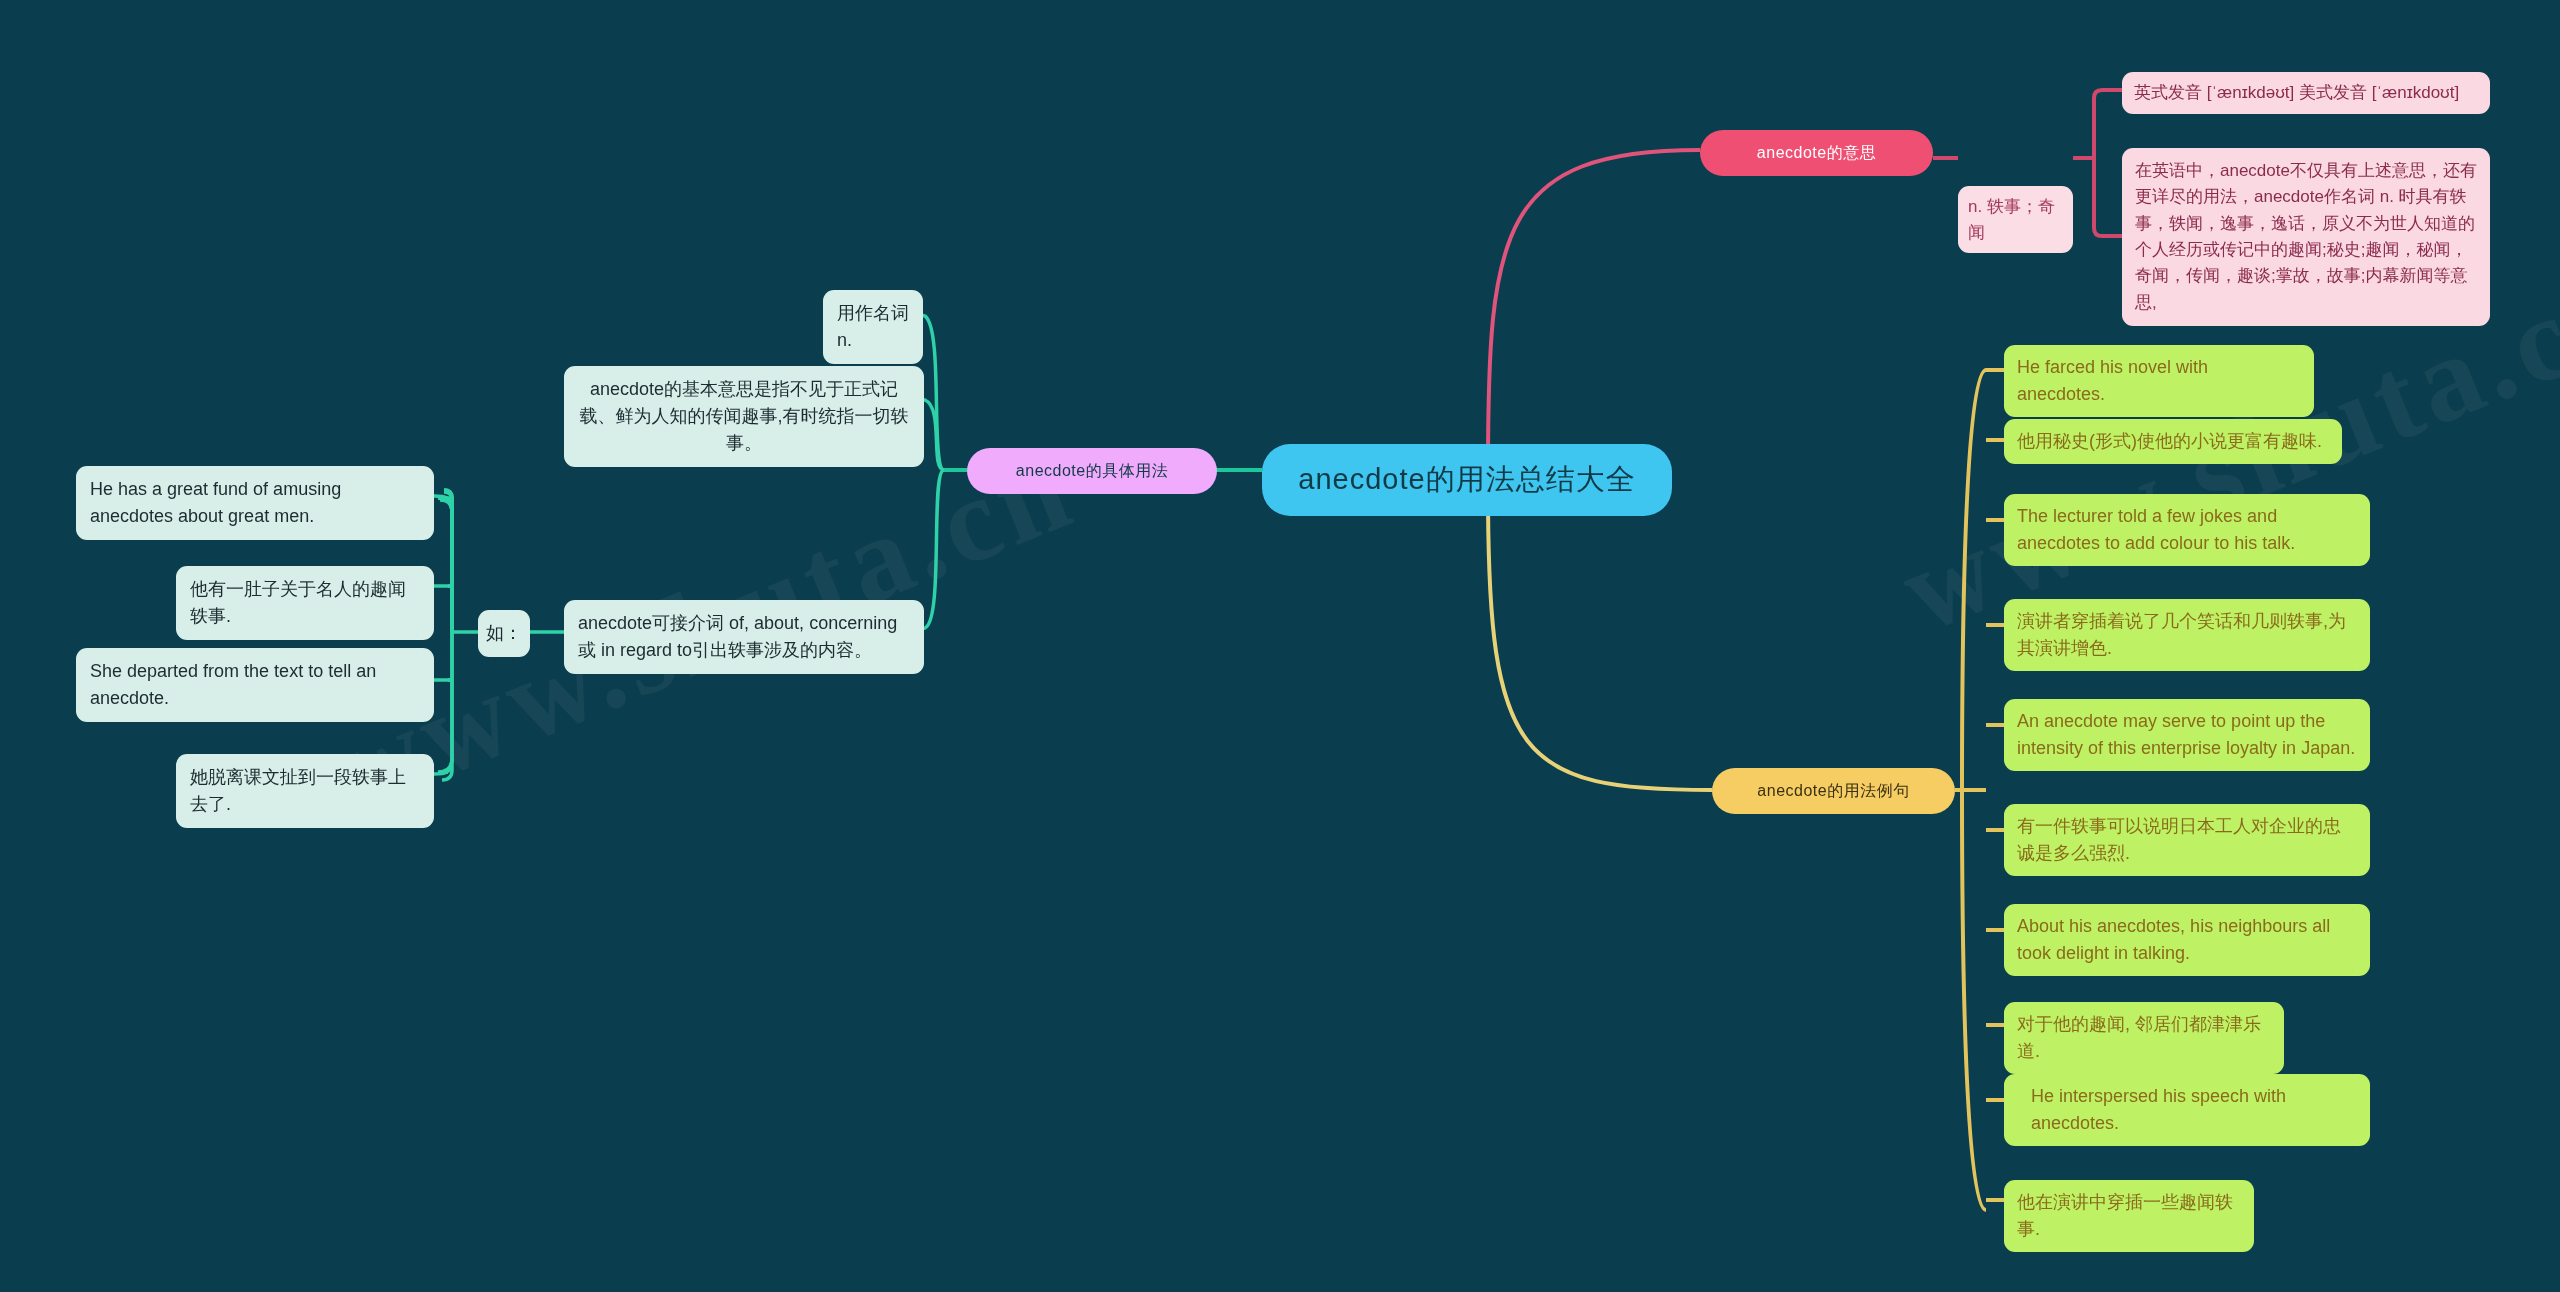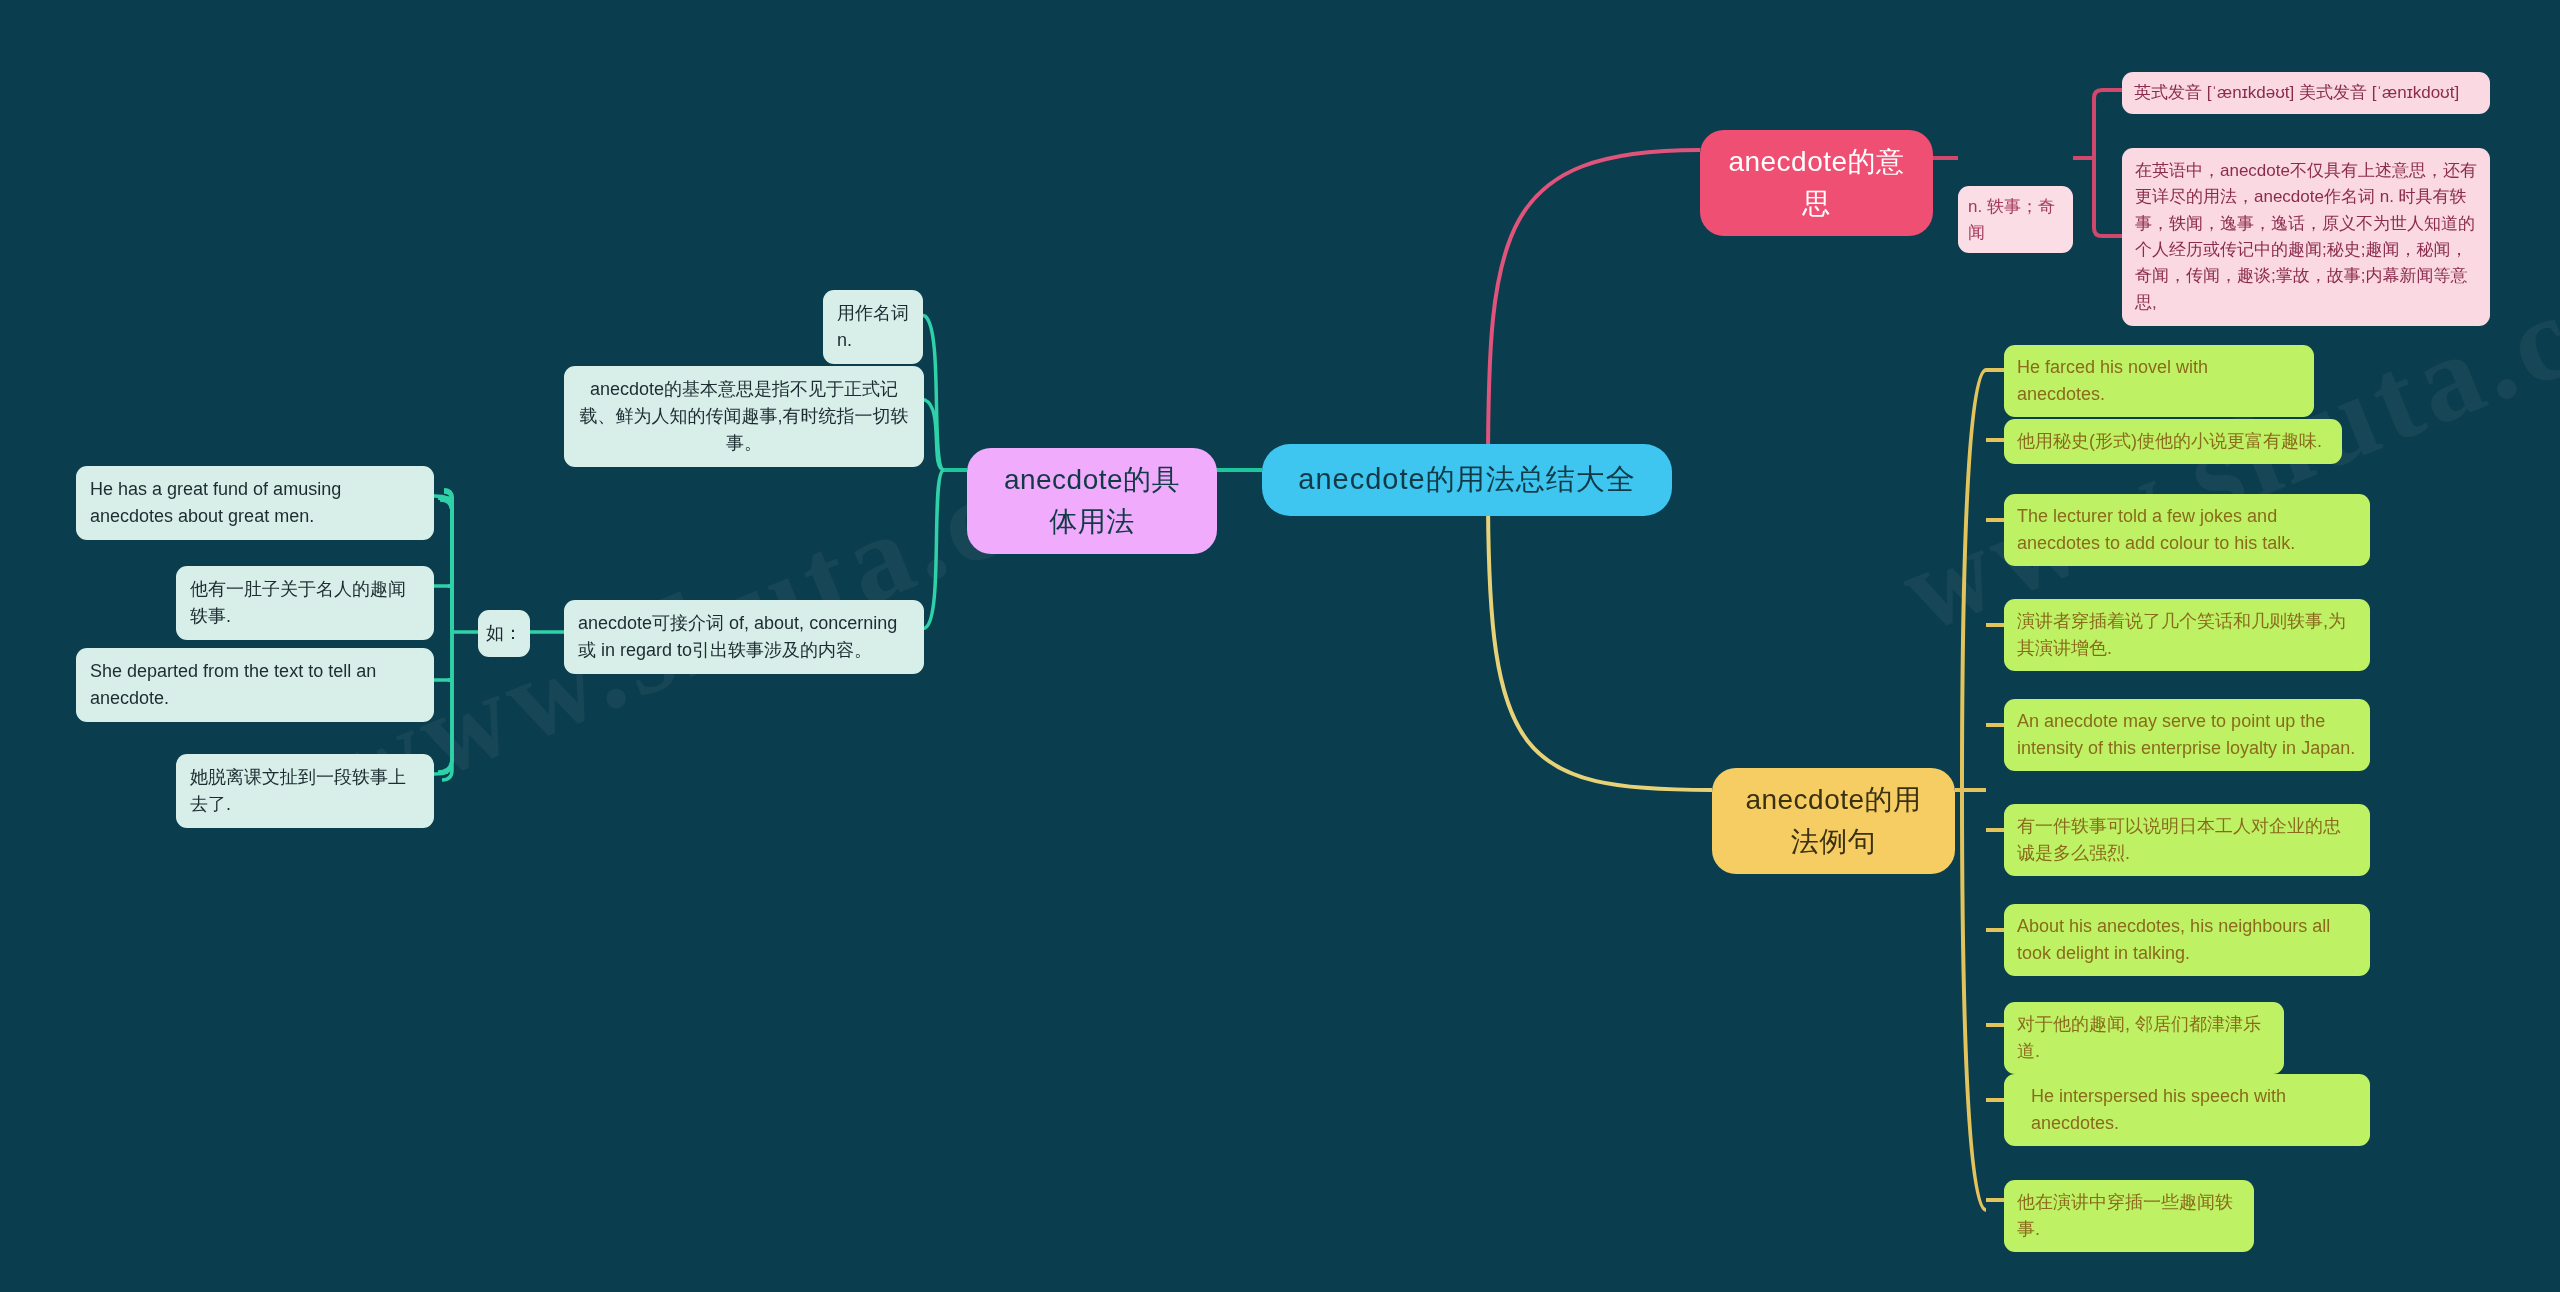--- a/index.html
+++ b/index.html
@@ -47,21 +47,21 @@
     border-radius: 28px;
     font-size: 29px;
     letter-spacing: 1px;
     padding: 14px 28px;
     text-align: center;
   }
 
   
   .pill {
     border-radius: 24px;
-    font-size: 28px;
+    font-size: 16px;
     padding: 11px 26px;
     text-align: center;
     letter-spacing: 0.5px;
   }
   .pill-green { background: #f0abfc; color: #123a46; }
   .pill-pink  { background: #ef4f72; color: #ffffff; }
   .pill-yellow{ background: #f6cd63; color: #3a3113; }
 
   
   .leaf {

